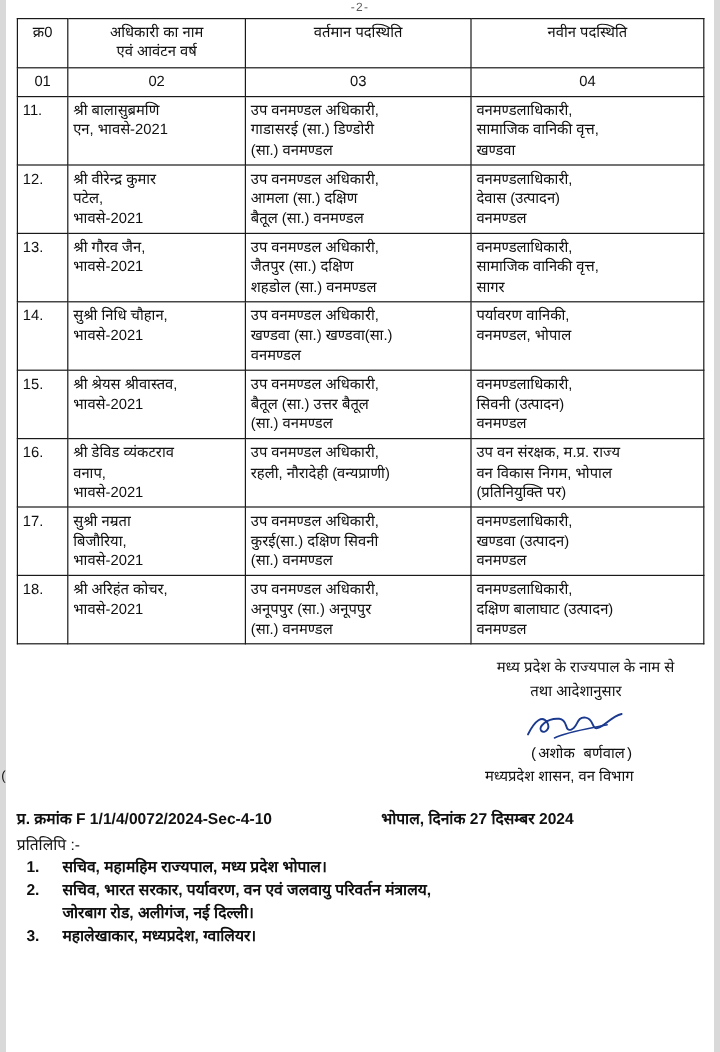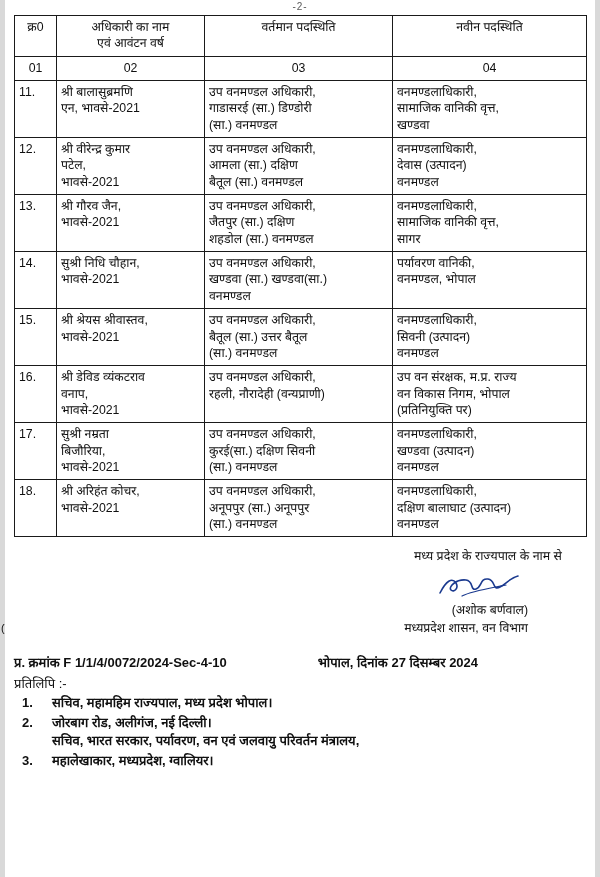--- a/index.html
+++ b/index.html
@@ -90,21 +90,21 @@
   .sigwrap svg {
     display: block;
     margin-left: auto;
   }
   .signame {
     text-align: right;
     padding-right: 58px;
     font-size: 12.3px;
     line-height: 1.5;
   }
-  .signame .nm { display: block; }
+  .signame .nm { display: block; font-family: Liberation Mono, monospace; }
   .signame .post { display: block; }
   .signame .dept { display: block; position: relative; }
   .dept-mark {
     position: absolute;
     left: -13px;
     top: 1px;
     font-size: 11px;
   }
   .refline {
     margin-top: 16px;
@@ -338,20 +338,21 @@
           <span class="sub">वनमण्डलाधिकारी,</span>
           <span class="sub">दक्षिण बालाघाट (उत्पादन)</span>
           <span class="sub">वनमण्डल</span>
         </td>
       </tr>
     </tbody>
   </table>
 
   <div class="orderblock">
     <div class="l1">मध्य प्रदेश के राज्यपाल के नाम से</div>
+    <div class="l2">तथा आदेशानुसार</div>
   </div>
 
   <div class="sigwrap">
     <svg width="86" height="30" viewBox="0 0 86 30">
       <path d="M4 22 C10 10, 16 6, 20 12 C23 17, 18 22, 15 19 C12 16, 20 8, 30 9 C38 10, 34 20, 40 18 C46 16, 44 7, 52 8 C60 9, 56 20, 64 16 C70 13, 74 7, 82 5" fill="none" stroke="#1b3a8f" stroke-width="1.6" stroke-linecap="round"></path>
       <path d="M26 25 C36 20, 50 18, 70 14" fill="none" stroke="#1b3a8f" stroke-width="1.2" stroke-linecap="round"></path>
     </svg>
   </div>
 
   <div class="signame">
@@ -372,22 +373,22 @@
   <ol class="copylist">
     <li>
       <span class="idx">1.</span>
       <span class="txt">
         <span class="l2i">सचिव, महामहिम राज्यपाल, मध्य प्रदेश भोपाल।</span>
       </span>
     </li>
     <li>
       <span class="idx">2.</span>
       <span class="txt">
+        <span class="l2i">सचिव, भारत सरकार, पर्यावरण, वन एवं जलवायु परिवर्तन मंत्रालय,</span>
         <span class="l2i">जोरबाग रोड, अलीगंज, नई दिल्ली।</span>
-        <span class="l2i">सचिव, भारत सरकार, पर्यावरण, वन एवं जलवायु परिवर्तन मंत्रालय,</span>
       </span>
     </li>
     <li>
       <span class="idx">3.</span>
       <span class="txt">
         <span class="l2i">महालेखाकार, मध्यप्रदेश, ग्वालियर।</span>
       </span>
     </li>
   </ol>
 

